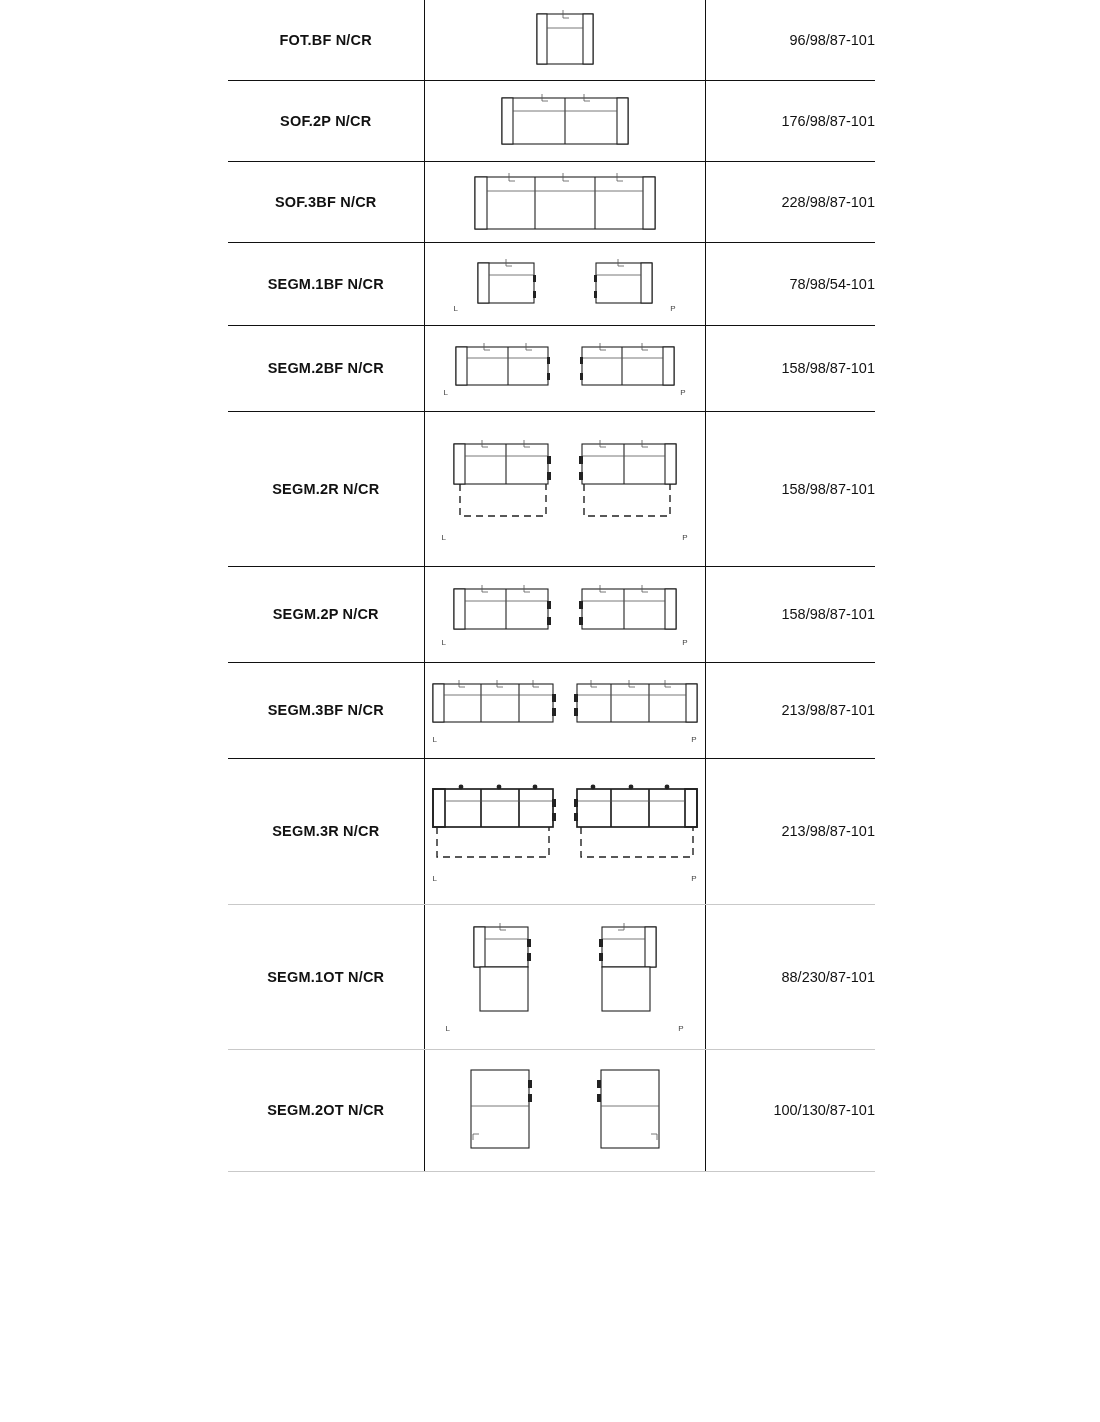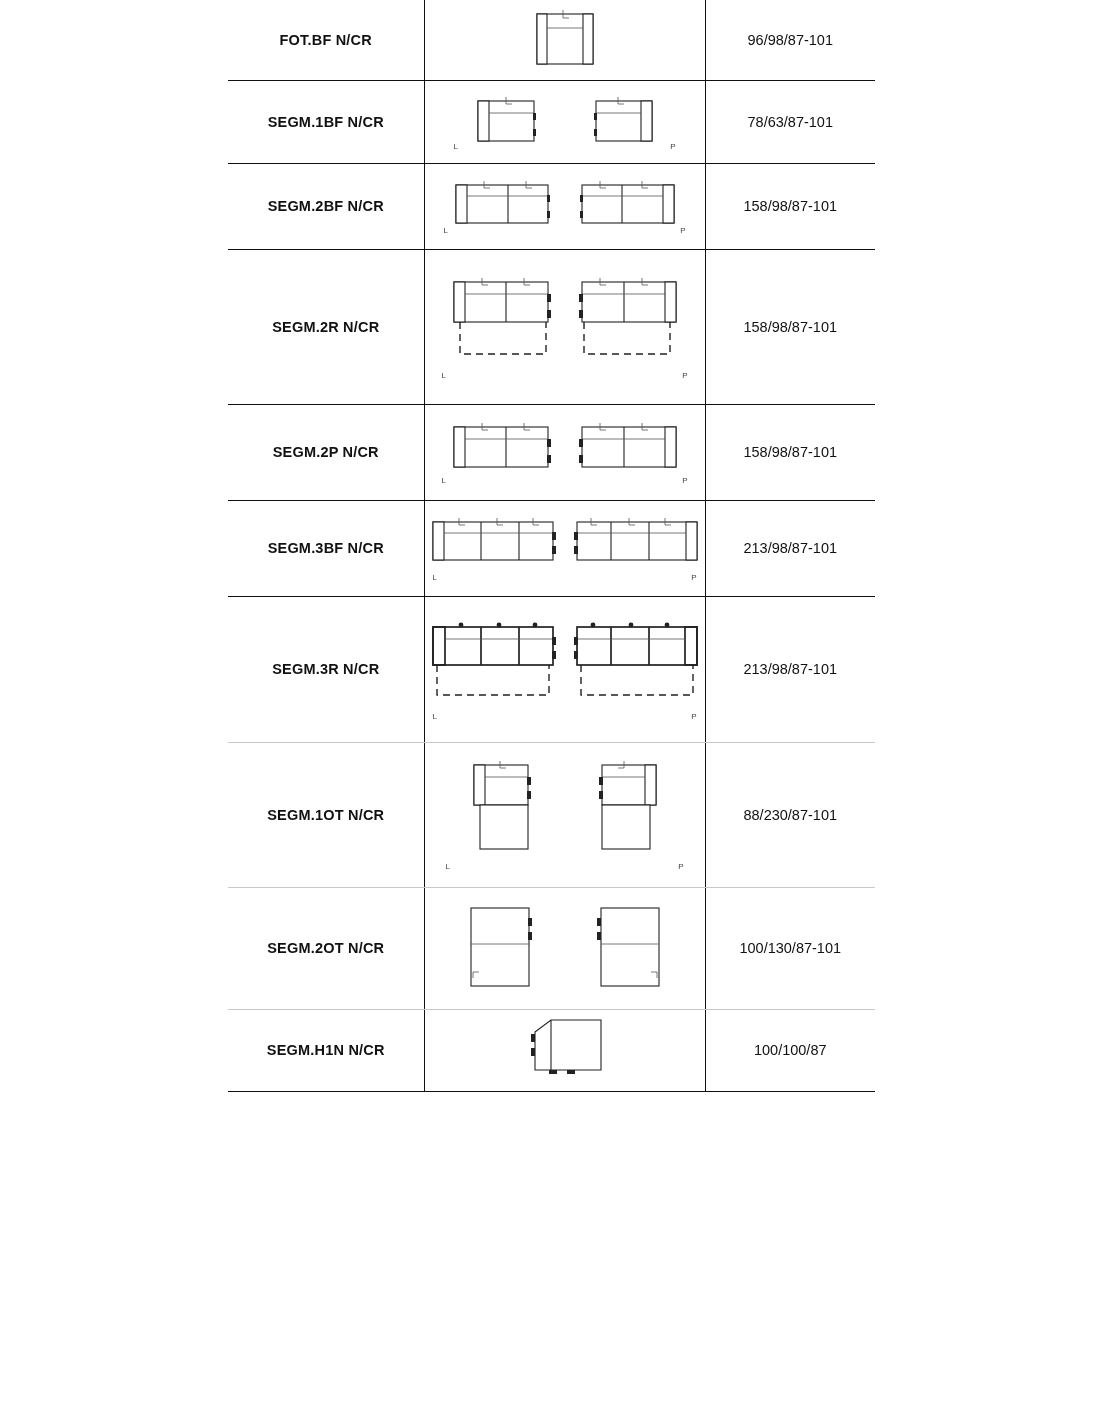--- a/index.html
+++ b/index.html
@@ -38,21 +38,21 @@
     font-weight:bold;
     font-size:14.5px;
     letter-spacing:.2px;
     padding:6px 4px;
   }
   td.draw{
     border-right:1px solid #111;
     position:relative;
   }
   td.dim{
-    text-align:center;
+    text-align:right;
     font-size:14.5px;
     padding:6px 4px;
   }
   
   tr.light td{border-bottom-color:#c9c9c9;}
 
   .drawwrap{
     position:relative;
     width:100%;
     display:flex;
@@ -107,21 +107,57 @@
               <rect class="fillw" x="68" y="8" width="10" height="50"></rect>
               <line class="thin" x1="32" y1="22" x2="68" y2="22"></line>
               <path class="thin" d="M48 4 L48 12 L54 12"></path>
             </svg>
           </div>
         </td>
         <td class="dim">96/98/87-101</td>
       </tr>
 
 
-
+      <tr style="height:81px">
+        <td class="code">SOF.2P N/CR</td>
+        <td class="draw">
+          <div class="drawwrap">
+            <svg width="146" height="66" viewBox="0 0 146 66">
+              <rect class="fillw" x="10" y="10" width="126" height="46"></rect>
+              <rect class="fillw" x="10" y="10" width="11" height="46"></rect>
+              <rect class="fillw" x="125" y="10" width="11" height="46"></rect>
+              <line class="ln" x1="73" y1="10" x2="73" y2="56"></line>
+              <line class="thin" x1="21" y1="23" x2="125" y2="23"></line>
+              <path class="thin" d="M50 6 L50 13 L56 13"></path>
+              <path class="thin" d="M92 6 L92 13 L98 13"></path>
+            </svg>
+          </div>
+        </td>
+        <td class="dim">176/98/87-101</td>
+      </tr>
+
+      <tr style="height:81px">
+        <td class="code">SOF.3BF N/CR</td>
+        <td class="draw">
+          <div class="drawwrap">
+            <svg width="196" height="70" viewBox="0 0 196 70">
+              <rect class="fillw" x="8" y="10" width="180" height="52"></rect>
+              <rect class="fillw" x="8" y="10" width="12" height="52"></rect>
+              <rect class="fillw" x="176" y="10" width="12" height="52"></rect>
+              <line class="ln" x1="68" y1="10" x2="68" y2="62"></line>
+              <line class="ln" x1="128" y1="10" x2="128" y2="62"></line>
+              <line class="thin" x1="20" y1="24" x2="176" y2="24"></line>
+              <path class="thin" d="M42 6 L42 14 L48 14"></path>
+              <path class="thin" d="M96 6 L96 14 L102 14"></path>
+              <path class="thin" d="M150 6 L150 14 L156 14"></path>
+            </svg>
+          </div>
+        </td>
+        <td class="dim">228/98/87-101</td>
+      </tr>
 
 
       <tr style="height:83px">
         <td class="code">SEGM.1BF N/CR</td>
         <td class="draw">
           <div class="drawwrap">
             <div class="pair">
               <div class="unit">
                 <svg width="110" height="62" viewBox="0 0 110 62">
                   <rect class="fillw" x="30" y="10" width="56" height="40"></rect>
@@ -140,21 +176,21 @@
                   <line class="thin" x1="24" y1="22" x2="69" y2="22"></line>
                   <path class="thin" d="M46 6 L46 13 L52 13"></path>
                   <rect class="nub" x="22" y="22" width="3" height="7"></rect>
                   <rect class="nub" x="22" y="38" width="3" height="7"></rect>
                 </svg>
                 <span class="lp p">P</span>
               </div>
             </div>
           </div>
         </td>
-        <td class="dim">78/63/87-101</td>
+        <td class="dim">78/98/54-101</td>
       </tr>
 
       <tr style="height:86px">
         <td class="code">SEGM.2BF N/CR</td>
         <td class="draw">
           <div class="drawwrap">
             <div class="pair">
               <div class="unit">
                 <svg width="120" height="62" viewBox="0 0 120 62">
                   <rect class="fillw" x="18" y="10" width="92" height="38"></rect>
@@ -404,32 +440,16 @@
                   <rect class="nub" x="22" y="32" width="4" height="8"></rect>
                   <path class="thin" d="M76 72 L82 72 L82 78"></path>
                 </svg>
               </div>
             </div>
           </div>
         </td>
         <td class="dim">100/130/87-101</td>
       </tr>
 
-      <tr style="height:82px">
-        <td class="code">SEGM.H1N N/CR</td>
-        <td class="draw">
-          <div class="drawwrap">
-            <svg width="120" height="76" viewBox="0 0 120 76">
-              <polygon class="fillw" points="30,20 46,8 96,8 96,58 30,58"></polygon>
-              <line class="ln" x1="46" y1="8" x2="46" y2="58"></line>
-              <rect class="nub" x="26" y="22" width="4" height="8"></rect>
-              <rect class="nub" x="26" y="36" width="4" height="8"></rect>
-              <rect class="nub" x="44" y="58" width="8" height="4"></rect>
-              <rect class="nub" x="62" y="58" width="8" height="4"></rect>
-            </svg>
-          </div>
-        </td>
-        <td class="dim">100/100/87</td>
-      </tr>
 
     </tbody>
   </table>
 </div>
 
 </body></html>

